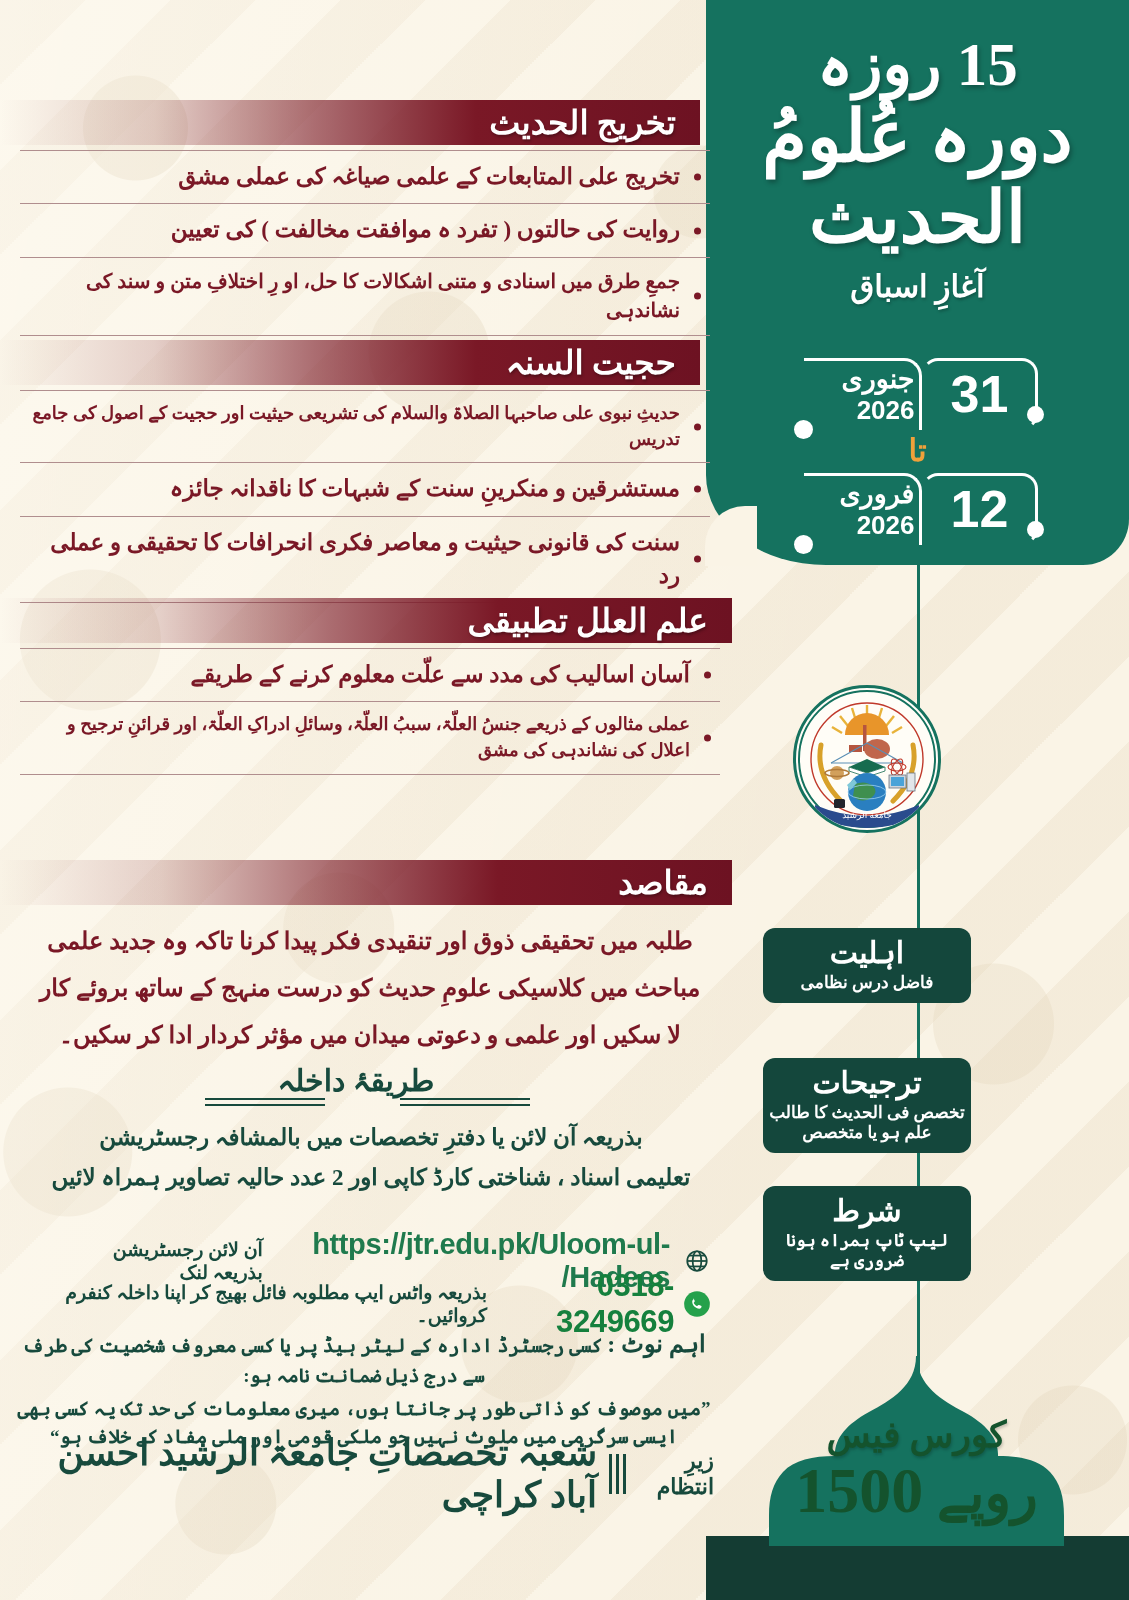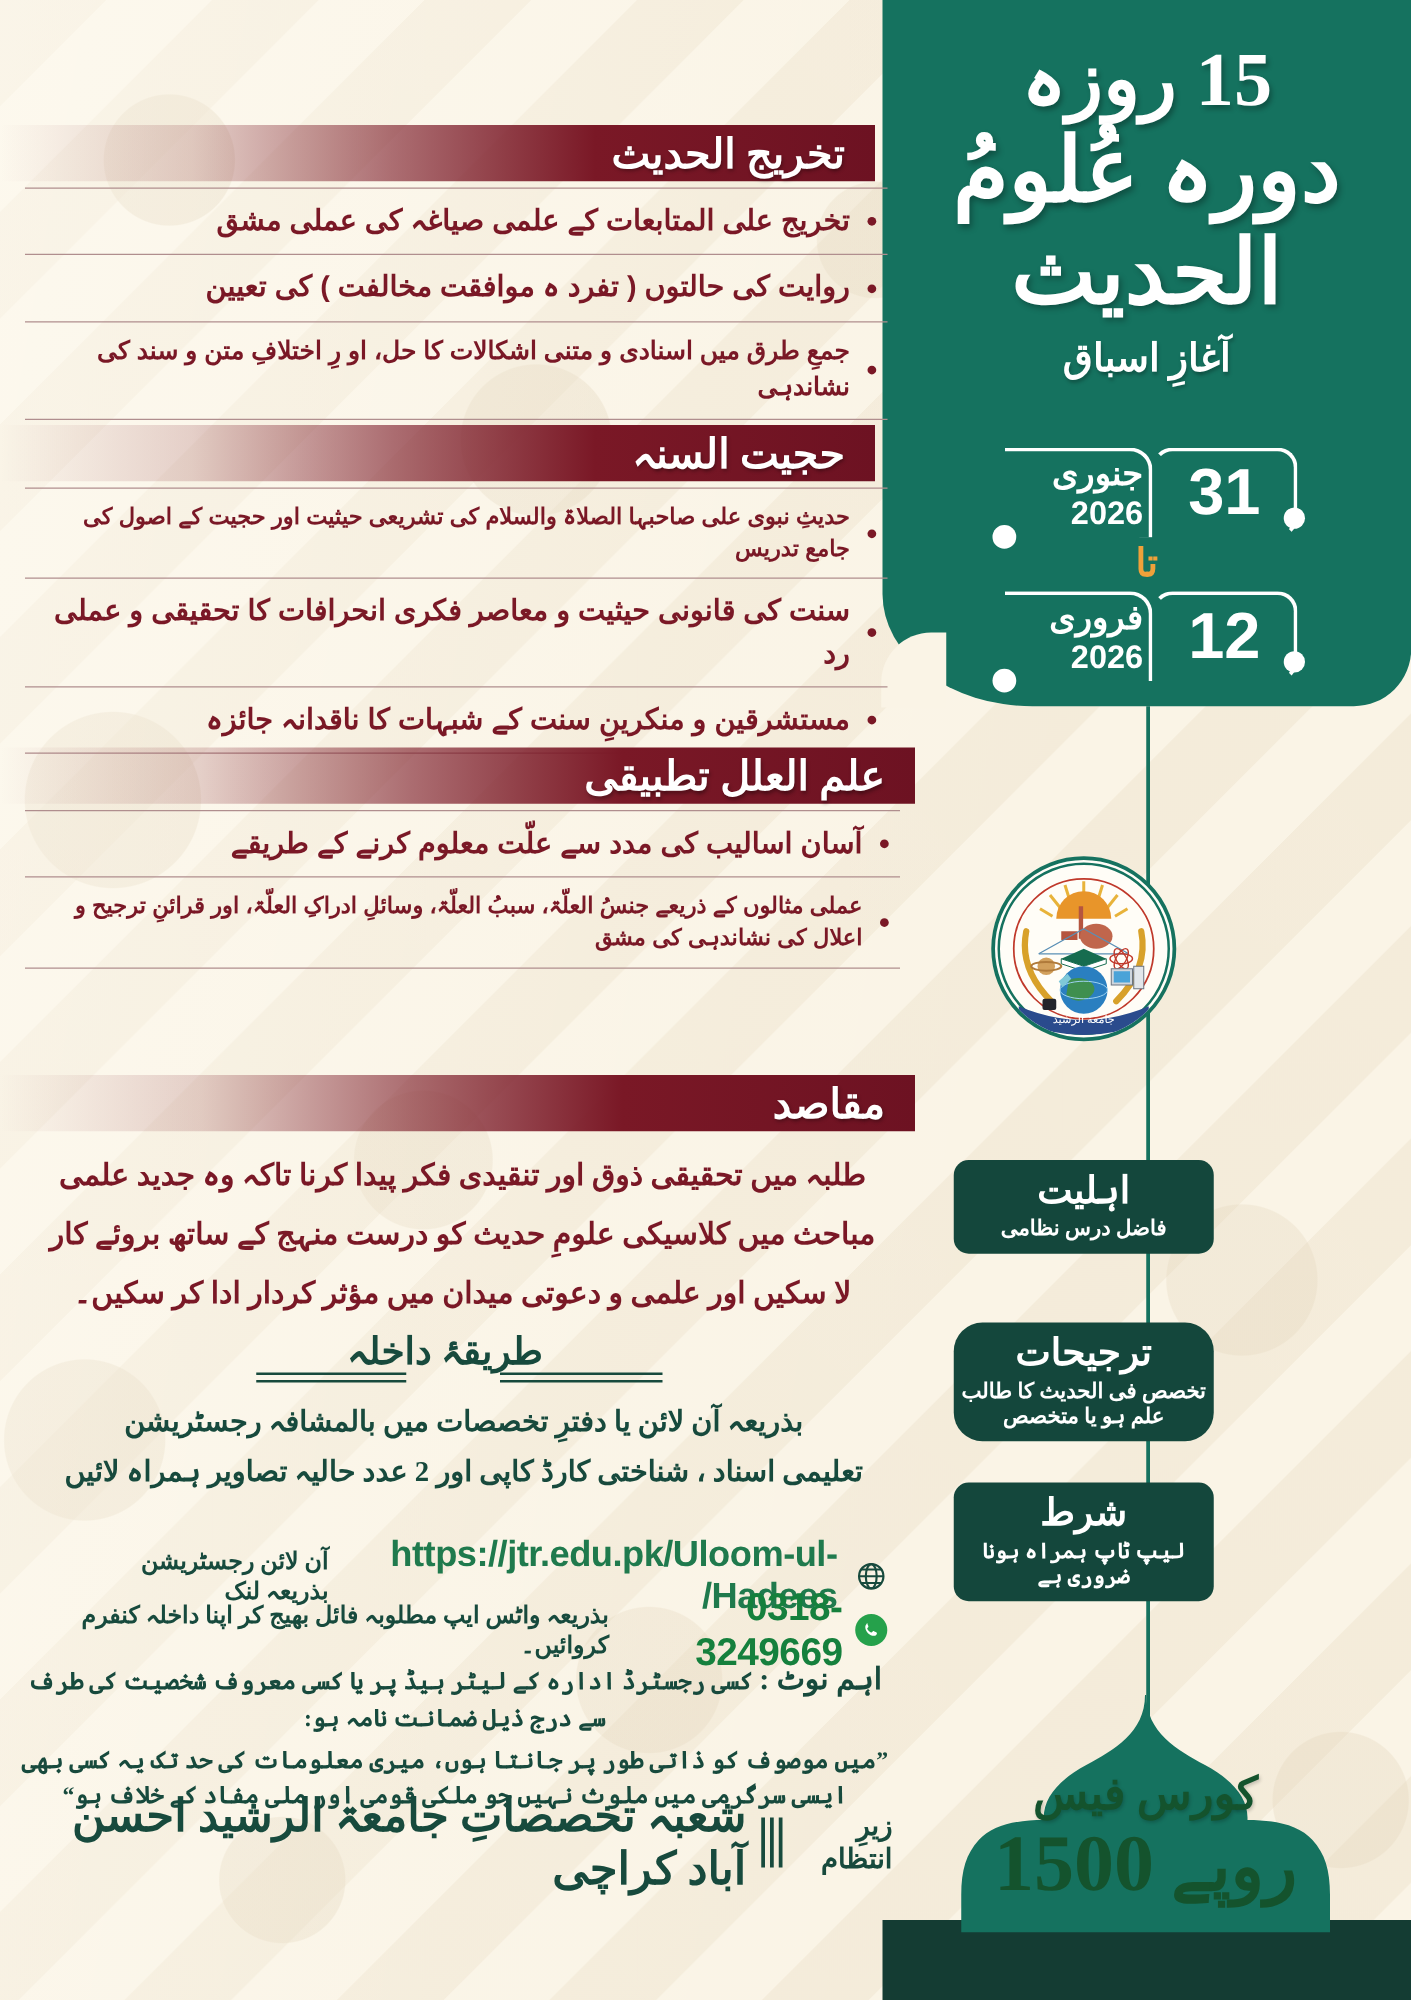--- a/index.html
+++ b/index.html
@@ -113,21 +113,21 @@
   }
 
   
   .infoBox{
     position:absolute; left:763px; width:208px; border-radius:12px;
     background:#14473c; color:#fff; text-align:center;
     padding:8px 6px 10px; z-index:3;
   }
   .infoBox .ib-t{ direction:rtl; font-size:30px; font-weight:700; font-family:"Liberation Serif",serif; line-height:1.15; }
   .infoBox .ib-s{ direction:rtl; font-size:17px; font-weight:700; font-family:"Liberation Serif",serif; margin-top:2px; line-height:1.2; }
-  .ib1{ top:928px; } .ib2{ top:1058px;border-radius:23px; } .ib3{ top:1186px; }
+  .ib1{ top:928px; } .ib2{ top:1058px; } .ib3{ top:1186px; }
 
   
   .feeDome{
     position:absolute; left:739px; top:1356px; width:355px; height:190px; z-index:3;
   }
   .feeDome .domeTxt{
     position:absolute; inset:0; display:flex; flex-direction:column;
     align-items:center; justify-content:flex-end; padding-bottom:22px; color:#14532d;
   }
   .feeDome .f1{ direction:rtl; font-size:36px; font-weight:700; font-family:"Liberation Serif",serif; text-shadow:1px 2px 3px rgba(0,0,0,.2); }
@@ -142,21 +142,21 @@
     padding-right:24px;
   }
   .secHead span{
     color:#fff; direction:rtl; font-size:33px; font-weight:700;
     font-family:"Liberation Serif", serif; letter-spacing:.5px;
     text-shadow:1px 2px 3px rgba(0,0,0,.3);
   }
   .bullets{ position:absolute; left:20px; width:690px; }
   .bRow{
     position:relative; direction:rtl; color:#7a1826;
-    font-family:Liberation Sans, sans-serif;
+    font-family:Liberation Serif, serif;
     border-bottom:1.5px solid #b08e8e;
     padding:9px 30px 10px 6px; text-align:right;
     font-size:23px; font-weight:700; line-height:1.45;
   }
   .bRow:first-child{ border-top:1.5px solid #b08e8e; }
   .bRow .bdot{
     position:absolute; right:9px; top:50%; transform:translateY(-50%);
     width:7px; height:7px; border-radius:50%; background:#7a1826;
   }
   .bRow.sm{ font-size:20px; }
@@ -330,22 +330,22 @@
   <div class="bRow"><i class="bdot"></i><span>تخریج علی المتابعات کے علمی صیاغہ کی عملی مشق</span></div>
   <div class="bRow"><i class="bdot"></i><span>روایت کی حالتوں ( تفرد ہ موافقت مخالفت ) کی تعیین</span></div>
   <div class="bRow sm"><i class="bdot"></i><span>جمعِ طرق میں اسنادی و متنی اشکالات کا حل، او رِ اختلافِ متن و سند کی نشاندہی</span></div>
 </div>
 
 <div class="secHead" style="top:340px">
   <span>حجیت السنہ</span>
 </div>
 <div class="bullets" style="top:390px">
   <div class="bRow xs"><i class="bdot"></i><span>حدیثِ نبوی علی صاحبہا الصلاۃ والسلام کی تشریعی حیثیت اور حجیت کے اصول کی جامع تدریس</span></div>
+  <div class="bRow"><i class="bdot"></i><span>مستشرقین و منکرینِ سنت کے شبہات کا ناقدانہ جائزہ</span></div>
   <div class="bRow"><i class="bdot"></i><span>سنت کی قانونی حیثیت و معاصر فکری انحرافات کا تحقیقی و عملی رد</span></div>
-  <div class="bRow"><i class="bdot"></i><span>مستشرقین و منکرینِ سنت کے شبہات کا ناقدانہ جائزہ</span></div>
 </div>
 
 <div class="secHead" style="top:598px;width:732px">
   <span>علم العلل تطبیقی</span>
 </div>
 <div class="bullets" style="top:648px;width:700px">
   <div class="bRow"><i class="bdot"></i><span>آسان اسالیب کی مدد سے علّت معلوم کرنے کے طریقے</span></div>
   <div class="bRow xs"><i class="bdot"></i><span>عملی مثالوں کے ذریعے جنسُ العلّۃ، سببُ العلّۃ، وسائلِ ادراکِ العلّۃ، اور قرائنِ ترجیح و اعلال کی نشاندہی کی مشق</span></div>
 </div>
 

